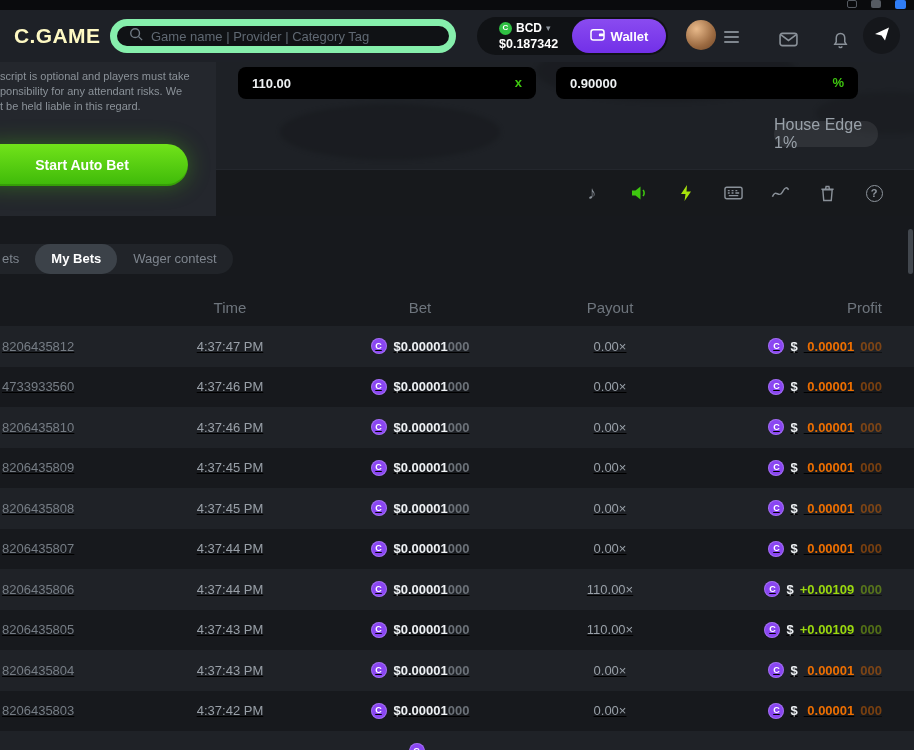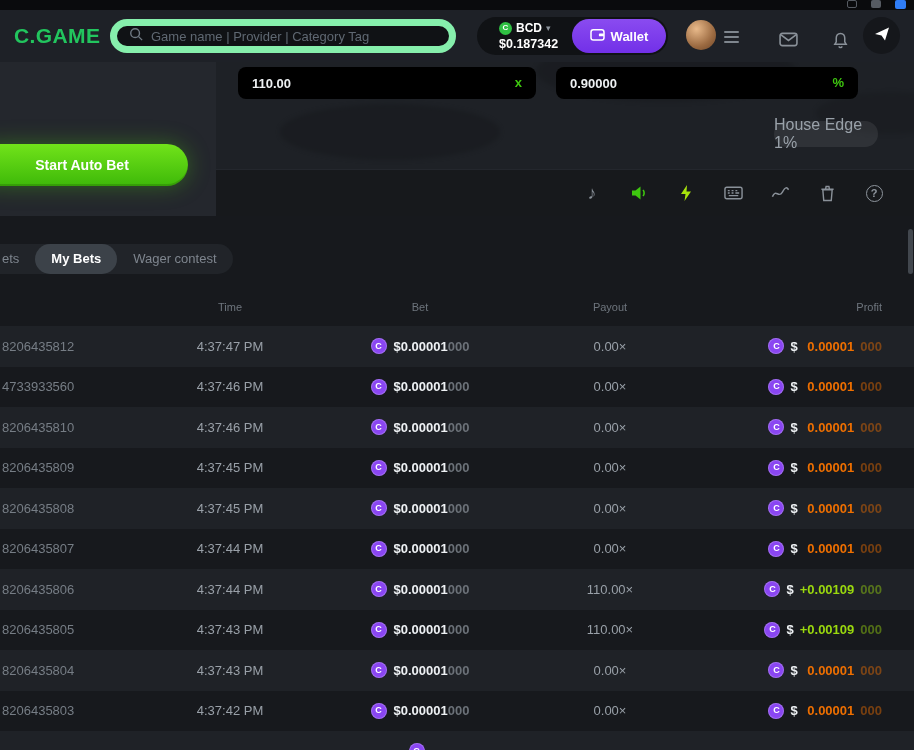--- a/index.html
+++ b/index.html
@@ -11,21 +11,21 @@
 
   
   .titlebar { position:absolute; left:0; top:0; width:100%; height:10px; background:#0a0b0d; }
   .tb-icons { position:absolute; right:8px; top:0; display:flex; gap:14px; align-items:flex-start; }
   .tb-ic1 { width:10px; height:8px; border:1px solid #565b62; border-radius:2px; }
   .tb-ic2 { width:10px; height:8px; background:#565b62; border-radius:2px; }
   .tb-ic3 { width:11px; height:9px; background:#2f7df6; border-radius:2px; }
 
   
   .header { position:absolute; left:0; top:10px; width:100%; height:52px; background:#1e2127; }
-  .logo { position:absolute; left:14px; top:14px; font-size:21px; font-weight:800; color:#22c55e; letter-spacing:.4px; }
+  .logo { position:absolute; left:14px; top:14px; font-size:21px; font-weight:800; color:#fef9c3; letter-spacing:.4px; }
   .search { position:absolute; left:110px; top:9px; width:346px; height:34px; border-radius:17px;
             background:#101215; border:7px solid #86efac; display:flex; align-items:center; padding:0 12px; gap:8px; }
   .search input { flex:1; background:transparent; border:none; outline:none; color:#c9ced4; font-size:13px; }
   .search input::placeholder { color:#5f6872; }
   .curr-pill { position:absolute; left:477px; top:7px; width:191px; height:38px; border-radius:19px; background:#101215;
                display:flex; align-items:center; }
   .curr-info { padding-left:22px; display:flex; flex-direction:column; justify-content:center; line-height:1; cursor:pointer; }
   .curr-line1 { display:flex; align-items:center; gap:4px; margin-bottom:3px; }
   .coin-sm { width:13px; height:13px; border-radius:50%; background:#2fc043; color:#fff; font-size:8px; font-weight:800;
              display:inline-flex; align-items:center; justify-content:center; }
@@ -73,26 +73,26 @@
 
   
   .tabs { position:absolute; left:-14px; top:244px; height:30px; display:flex; align-items:center; background:#212429;
           border-radius:15px; }
   .tab { padding:0 16px; height:30px; line-height:30px; font-size:13px; color:#7e858e; cursor:pointer; border-radius:15px; }
   .tab.active { background:#3c4249; color:#fff; font-weight:700; }
 
   
   .bets { position:absolute; left:0; top:288px; right:0; }
   .thead, .trow { display:grid; grid-template-columns:150px 160px 220px 160px 1fr; align-items:center; padding-right:32px; }
-  .thead { height:38px; color:#6e757d; font-size:11px; }
+  .thead { height:38px; color:#6e757d; font-size:15px; }
   .thead .c-time, .trow .time { text-align:center; }
   .thead .c-bet { text-align:center; }
   .thead .c-payout, .trow .payout { text-align:center; }
   .thead .c-profit { text-align:right; }
-  .trow { height:40.5px; font-size:13px; }
+  .trow { height:40.5px; font-size:13px;text-decoration:underline; }
   .tbody .trow:nth-child(odd) { background:#1f2227; }
   .id { color:#767d85; padding-left:2px; }
   .time { color:#99a0a8; }
   .bet { display:flex; align-items:center; justify-content:center; gap:7px; font-weight:700; }
   .bet .main { color:#eef1f4; }
   .bet .dim { color:#6b7178; }
   .payout { color:#99a0a8; }
   .profit { display:flex; align-items:center; justify-content:flex-end; gap:6px; font-weight:700; }
   .profit .cur { color:#eef1f4; }
   .profit .pmain { white-space:pre; color:var(--loss); }
@@ -179,20 +179,25 @@
       <span>
         <svg width="16" height="16" viewBox="0 0 16 16">
             <path d="M1 8 L15 1.5 L11 14.5 L7.5 9.5 Z" fill="#fff"></path>
           </svg>
       </span>
     </button>
   </div>
 
   <div class="game">
     <div class="game-left">
+      <div class="disclaimer">
+        <div>script is optional and players must take</div>
+        <div>ponsibility for any attendant risks. We</div>
+        <div>t be held liable in this regard.</div>
+      </div>
       <button class="start-btn">Start Auto Bet</button>
     </div>
 
     <div class="game-right">
       <div class="blob blob1"></div>
       <div class="blob blob2"></div>
       <div class="blob blob3"></div>
 
       <div class="g-input inp-payout">
         <input value="110.00" style="">

